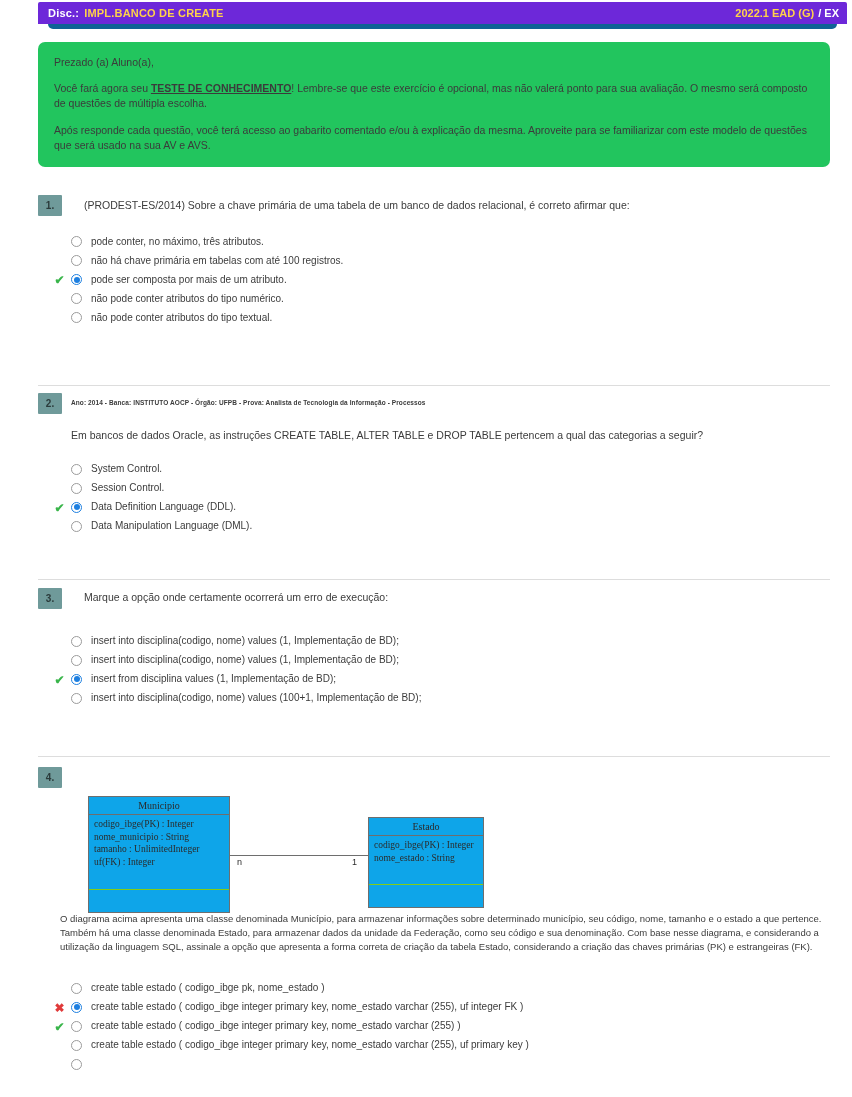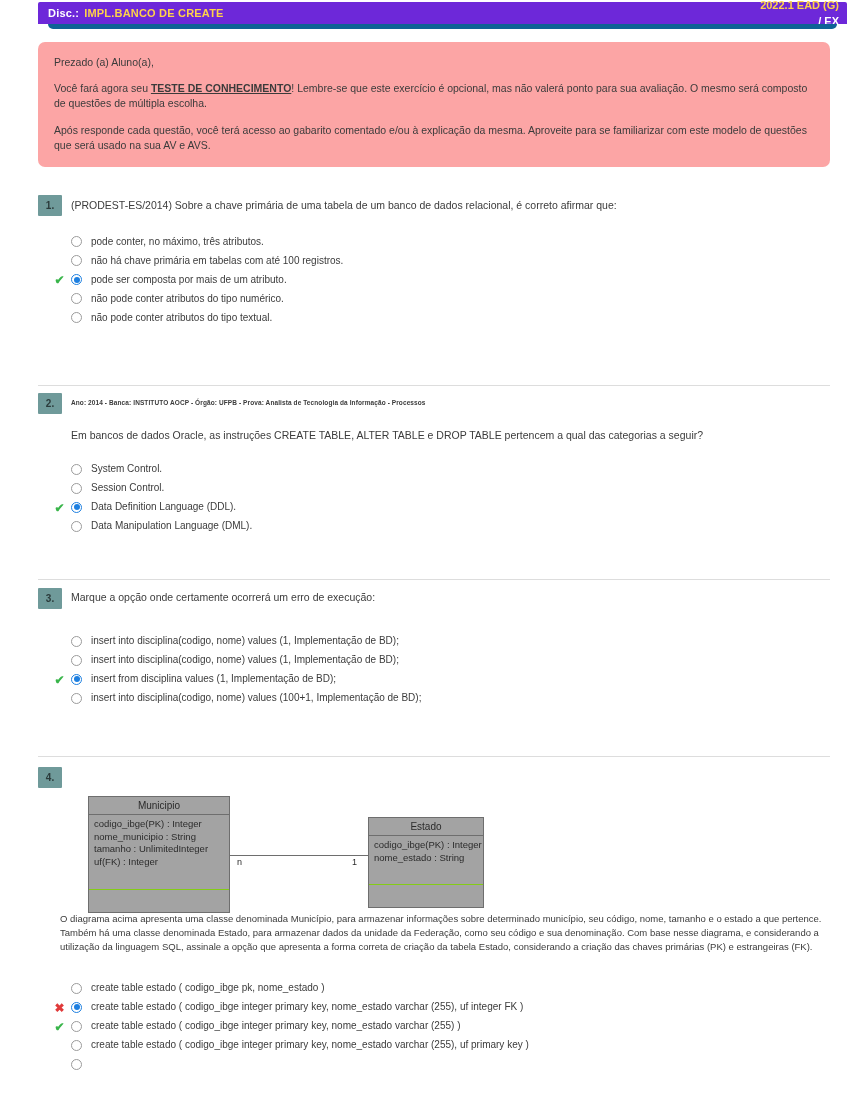--- a/index.html
+++ b/index.html
@@ -26,28 +26,28 @@
   .header-bar::after{
     content:"";
     position:absolute;
     left:10px; right:10px; top:22px; height:5px;
     background:#0f6296;
     border-radius:0 0 6px 6px;
   }
   .hdr-left { display:flex; align-items:center; gap:5px; font-size:11px; font-weight:bold; }
   .hdr-label { color:#ffffff; letter-spacing:.2px; }
   .hdr-disc  { color:#ffd24a; letter-spacing:.2px; }
-  .hdr-right { margin-left:auto; display:flex; align-items:flex-end; gap:4px; font-size:11px; font-weight:bold;flex-direction:column; }
+  .hdr-right { margin-left:auto; display:flex; align-items:flex-start; gap:4px; font-size:11px; font-weight:bold; }
   .hdr-period { color:#ffd24a; }
   .hdr-mode   { color:#ffffff; }
 
   
   .intro {
     margin: 18px 22px 0 38px;
-    background: #fca5a5;
+    background: #22c55e;
     border-radius: 7px;
     padding: 13px 16px 14px 16px;
     font-size: 10.5px;
     line-height: 1.45;
     color: #3b3b3b;
   }
   .intro p { margin: 0 0 11px 0; }
   .intro p:last-child { margin-bottom: 0; }
   .intro .strong-ul { font-weight: bold; text-decoration: underline; }
 
@@ -58,21 +58,21 @@
   .q-head { display: flex; align-items: flex-start; gap: 9px; }
   .q-num {
     flex: 0 0 auto;
     width: 24px; height: 21px;
     background: #6f9a9a;
     color: #2b3b3b;
     font-size: 10px; font-weight: bold;
     display: flex; align-items: center; justify-content: center;
     border-radius: 1px;
   }
-  .q-text { font-size: 10.5px; line-height: 1.5; padding-top: 3px; color:#3b3b3b; }
+  .q-text { font-size: 10.5px; line-height: 1.5; padding-top: 3px; color:#3b3b3b;margin-left:13px; }
   .q-meta {
     font-size: 6.5px; font-weight: bold; letter-spacing: .1px;
     color: #3b3b3b; padding-top: 6px; line-height: 1.3;
   }
   .q-body {
     font-size: 10.5px; line-height: 1.5; color:#3b3b3b;
     margin-left: 33px; margin-top: 14px;
   }
 
   
@@ -102,23 +102,24 @@
     width:6px; height:6px; border-radius:50%;
     background:#1d7fe0;
   }
   .opt-label { font-size: 10px; color: #3b3b3b; line-height: 1; white-space: nowrap; }
 
   
   .uml-wrap { margin-left: 33px; margin-top: 2px; position: relative; height: 110px; }
   .uml-class {
     position: absolute;
     border: 1px solid #6e6e6e;
-    background: #a3a3a3;
+    background: #0ea5e9;
     font-size: 9.5px;
     color: #2b2b2b;
+    font-family: Liberation Serif, serif;
   }
   .uml-title {
     text-align: center;
     padding: 3px 6px;
     border-bottom: 1px solid #6e6e6e;
     font-size: 10px;
   }
   .uml-attrs { padding: 3px 5px 20px 5px; border-bottom: 1px solid #84cc16; }
   .uml-attrs div { line-height: 1.35; white-space: nowrap; }
   .uml-ops { height: 22px; }

